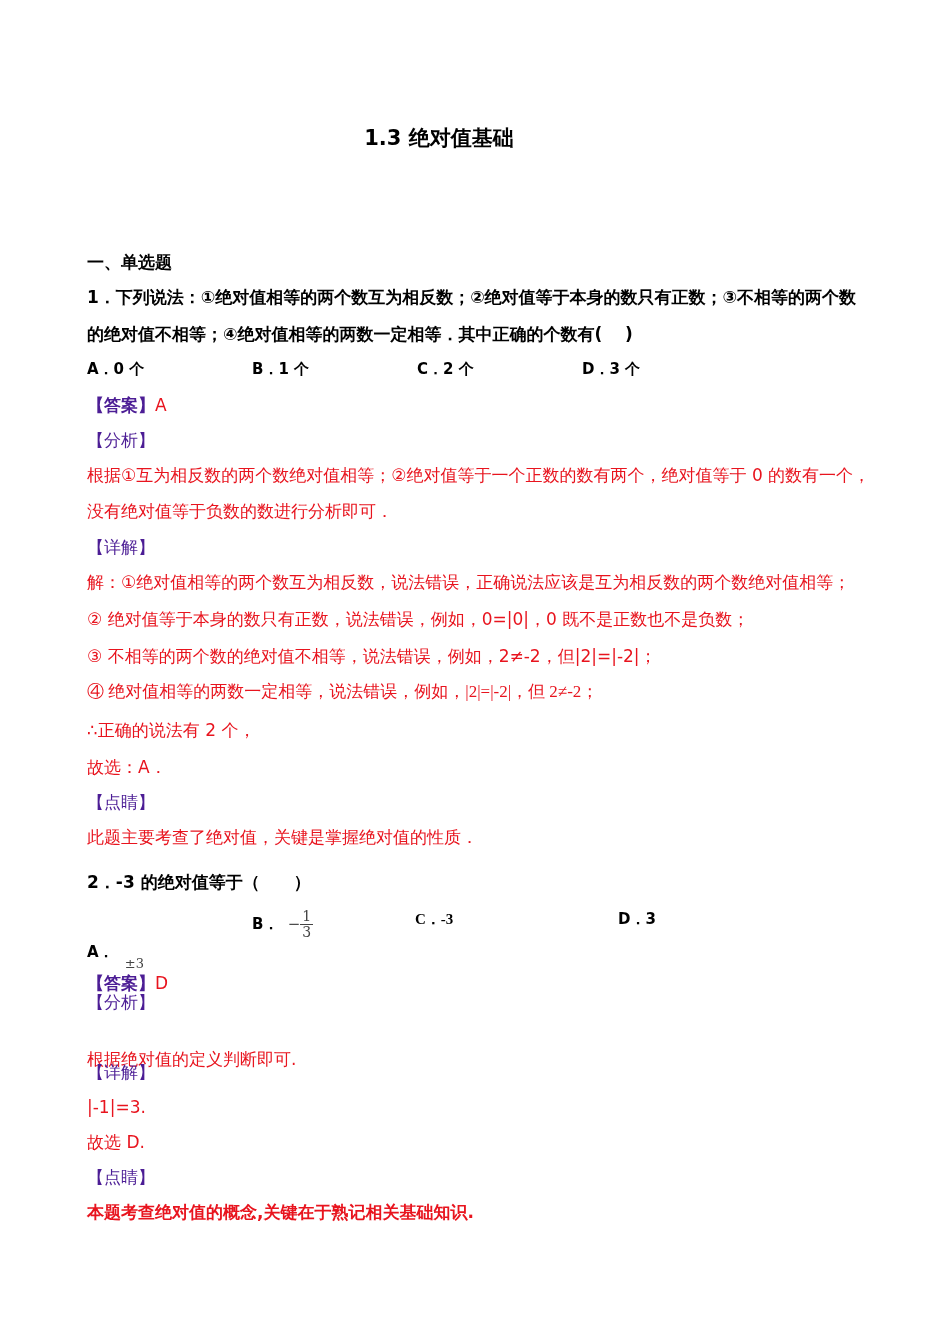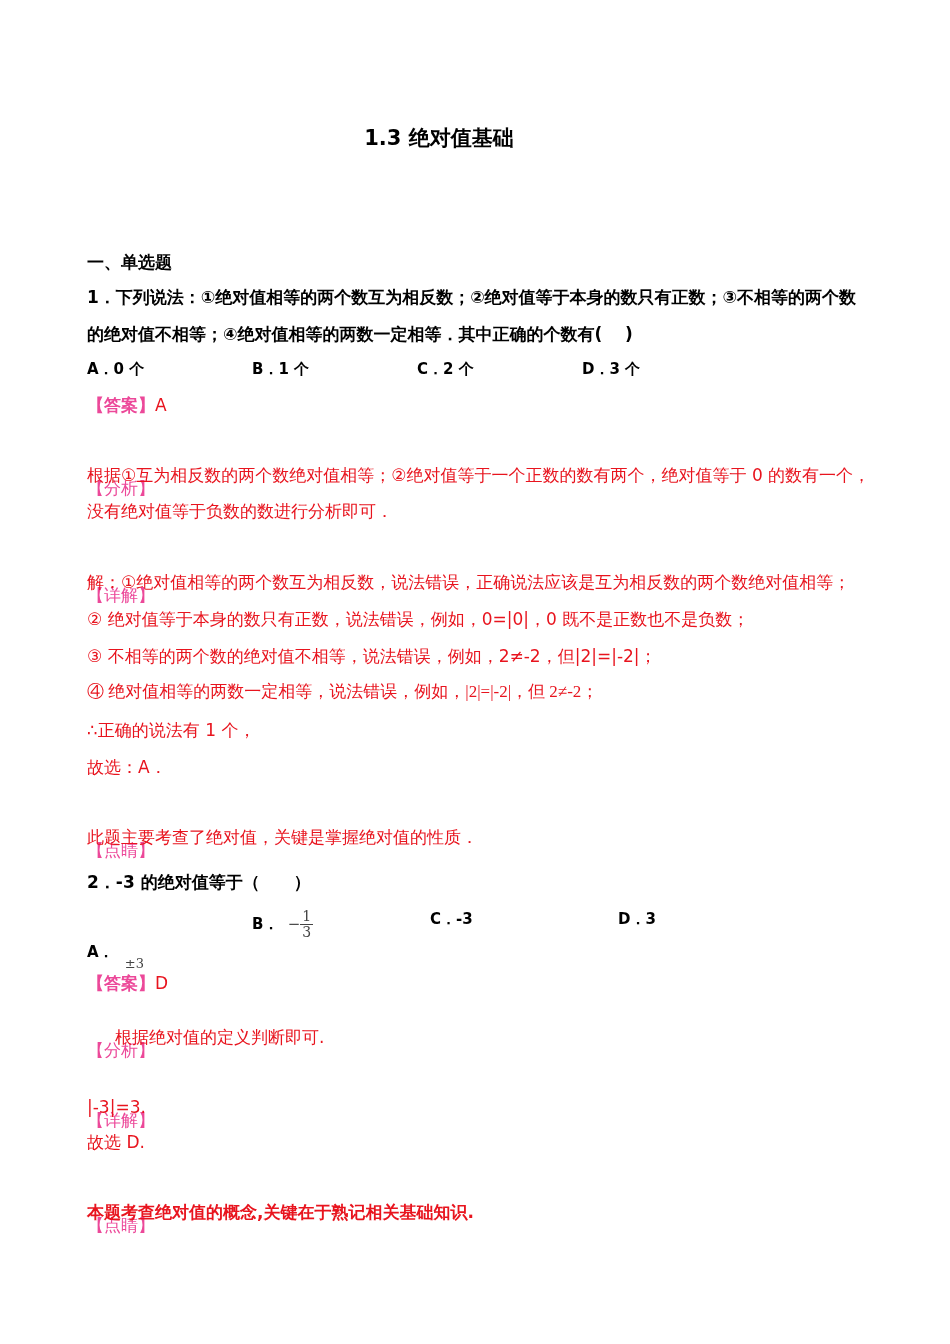--- a/index.html
+++ b/index.html
@@ -3,21 +3,21 @@
   <meta charset="utf-8">
   <style>
     html, body { margin: 0; padding: 0; background: #ffffff; }
     body { width: 950px; height: 1344px; position: relative; overflow: hidden;
            font-family: "DejaVu Sans", "Liberation Sans", sans-serif; color: #000; }
     .title { position: absolute; top: 124px; left: 0; width: 878px; text-align: center;
              font-size: 21px; font-weight: bold; }
     .line { position: absolute; left: 87px; font-size: 17px; white-space: nowrap; line-height: 20px; }
     .bold { font-weight: bold; }
     .red { color: #e8141e; }
-    .tag { color: #ec4899; margin-top: 48px; }
+    .tag { color: #4c1d95; }
     .tag.strong { font-weight: bold; }
     .opt { position: absolute; font-size: 15px; font-weight: bold; white-space: nowrap; line-height: 20px; }
     .math { font-family: "DejaVu Serif", "Liberation Serif", serif; font-weight: normal; color: #444; }
     .frac { display: inline-block; vertical-align: middle; text-align: center; font-size: 14px; line-height: 15px; }
     .frac .num { display: block; border-bottom: 1px solid #444; padding: 0 2px; }
     .frac .den { display: block; padding: 0 2px; }
   </style>
 </head>
 <body>
 
@@ -38,41 +38,41 @@
 </div>
 <div class="line tag" style="top:430px;">【分析】</div>
 <div class="line red" style="top:465px;">根据①互为相反数的两个数绝对值相等；②绝对值等于一个正数的数有两个，绝对值等于 0 的数有一个，</div>
 <div class="line red" style="top:501px;">没有绝对值等于负数的数进行分析即可．</div>
 
 <div class="line tag" style="top:537px;">【详解】</div>
 <div class="line red" style="top:572px;">解：①绝对值相等的两个数互为相反数，说法错误，正确说法应该是互为相反数的两个数绝对值相等；</div>
 <div class="line red" style="top:609px;">② 绝对值等于本身的数只有正数，说法错误，例如，0=|0|，0 既不是正数也不是负数；</div>
 <div class="line red" style="top:646px;">③ 不相等的两个数的绝对值不相等，说法错误，例如，2≠-2，但|2|=|-2|；</div>
 <div class="line red" style="top:682px;font-family:Liberation Serif, serif;">④ 绝对值相等的两数一定相等，说法错误，例如，|2|=|-2|，但 2≠-2；</div>
-<div class="line red" style="top:720px;">∴正确的说法有 1 个，</div>
+<div class="line red" style="top:720px;">∴正确的说法有 2 个，</div>
 <div class="line red" style="top:757px;">故选：A．</div>
 
 <div class="line tag" style="top:792px;">【点睛】</div>
 <div class="line red" style="top:827px;">此题主要考查了绝对值，关键是掌握绝对值的性质．</div>
 
 <div class="line bold" style="top:872px;">2．-3 的绝对值等于（　　）</div>
 
 <div class="opt" style="top:942px; left:87px;">
   <span>A．</span>
   <span class="math" style="position:relative; top:11px; left:6px; font-size:13px;">±3</span>
 </div>
 <div class="opt" style="top:909px; left:252px;">
   <span>B．</span>
   <span class="math" style="margin-left:4px;">−</span><span class="frac math"><span class="num">1</span><span class="den">3</span></span>
 </div>
-<div class="opt" style="top:909px; left:430px;">C．-3</div>
+<div class="opt" style="top:909px; left:415px;font-family:Liberation Serif, serif;">C．-3</div>
 <div class="opt" style="top:909px; left:582px;margin-left:36px;">D．3</div>
 
 <div class="line red" style="top:973px;">
   <span class="tag strong">【答案】</span><span>D</span>
 </div>
 <div class="line tag" style="top:992px;">【分析】</div>
-<div class="line red" style="top:1027px;margin-left:28px;">根据绝对值的定义判断即可.</div>
+<div class="line red" style="top:1049px;">根据绝对值的定义判断即可.</div>
 <div class="line tag" style="top:1062px;">【详解】</div>
-<div class="line red" style="top:1097px;">|-3|=3.</div>
+<div class="line red" style="top:1097px;">|-1|=3.</div>
 <div class="line red" style="top:1132px;">故选 D.</div>
 <div class="line tag" style="top:1167px;">【点睛】</div>
 <div class="line red" style="top:1202px;font-weight:bold;">本题考查绝对值的概念,关键在于熟记相关基础知识.</div>
 
 </body></html>

